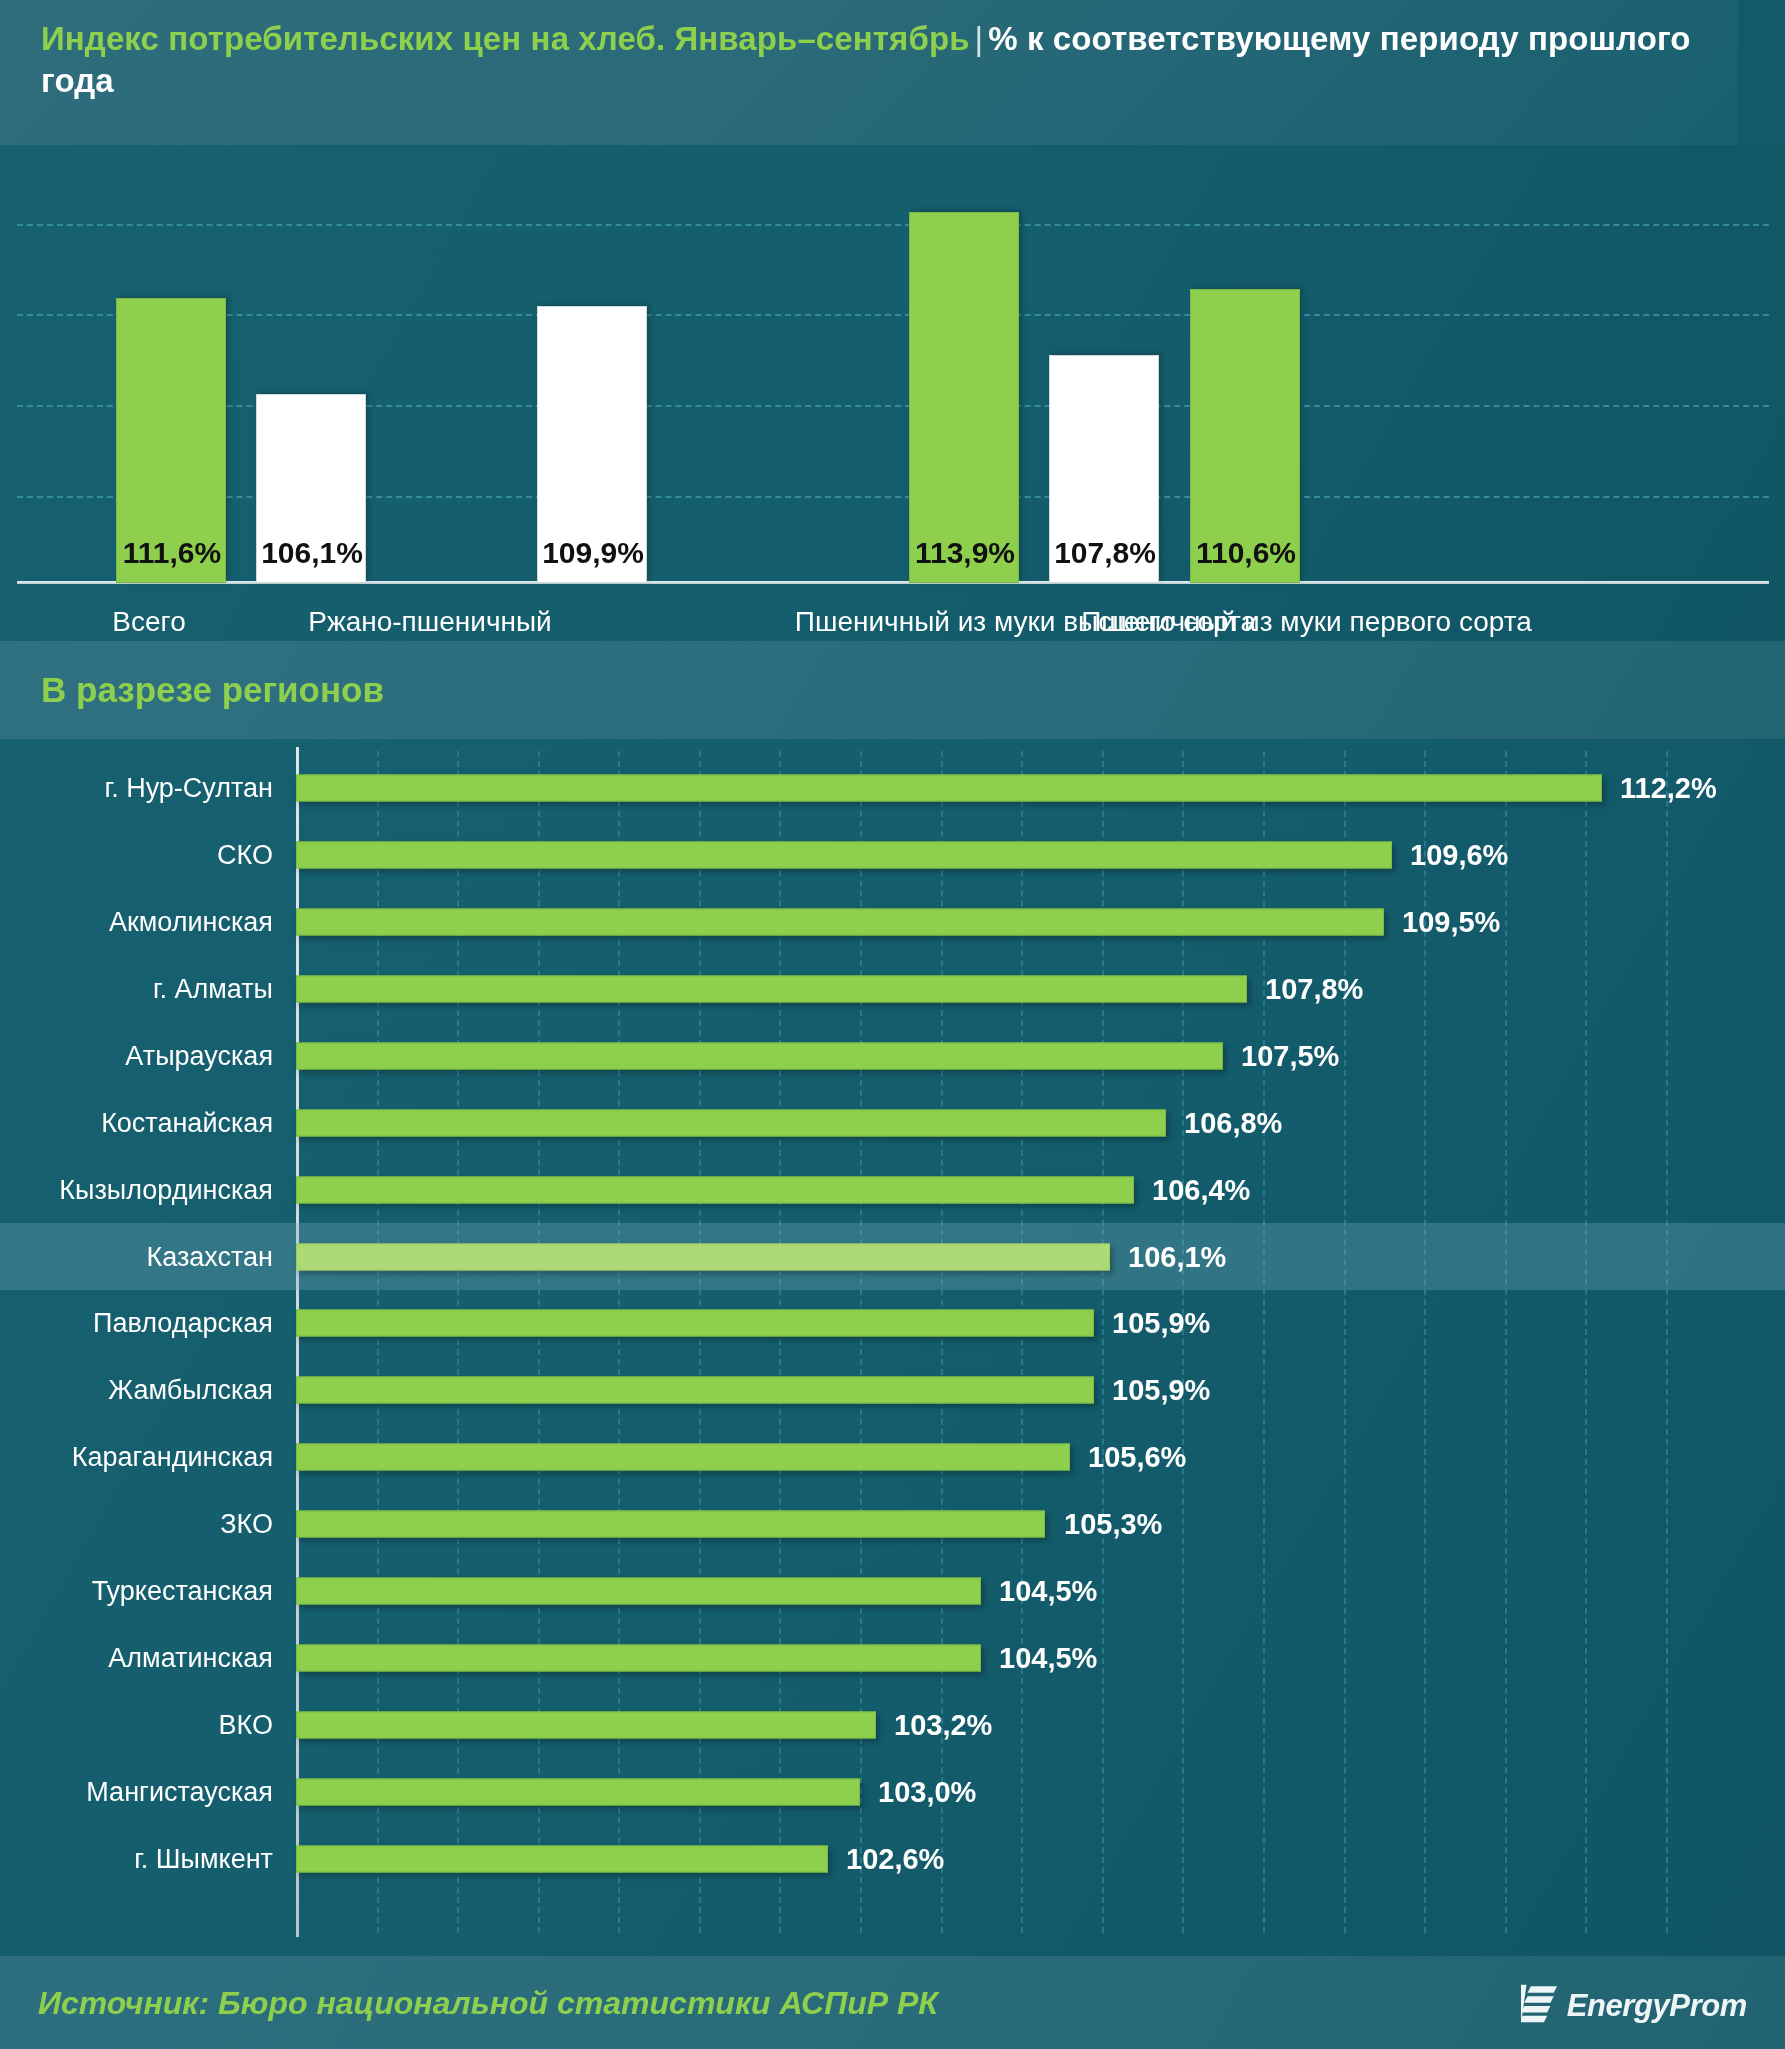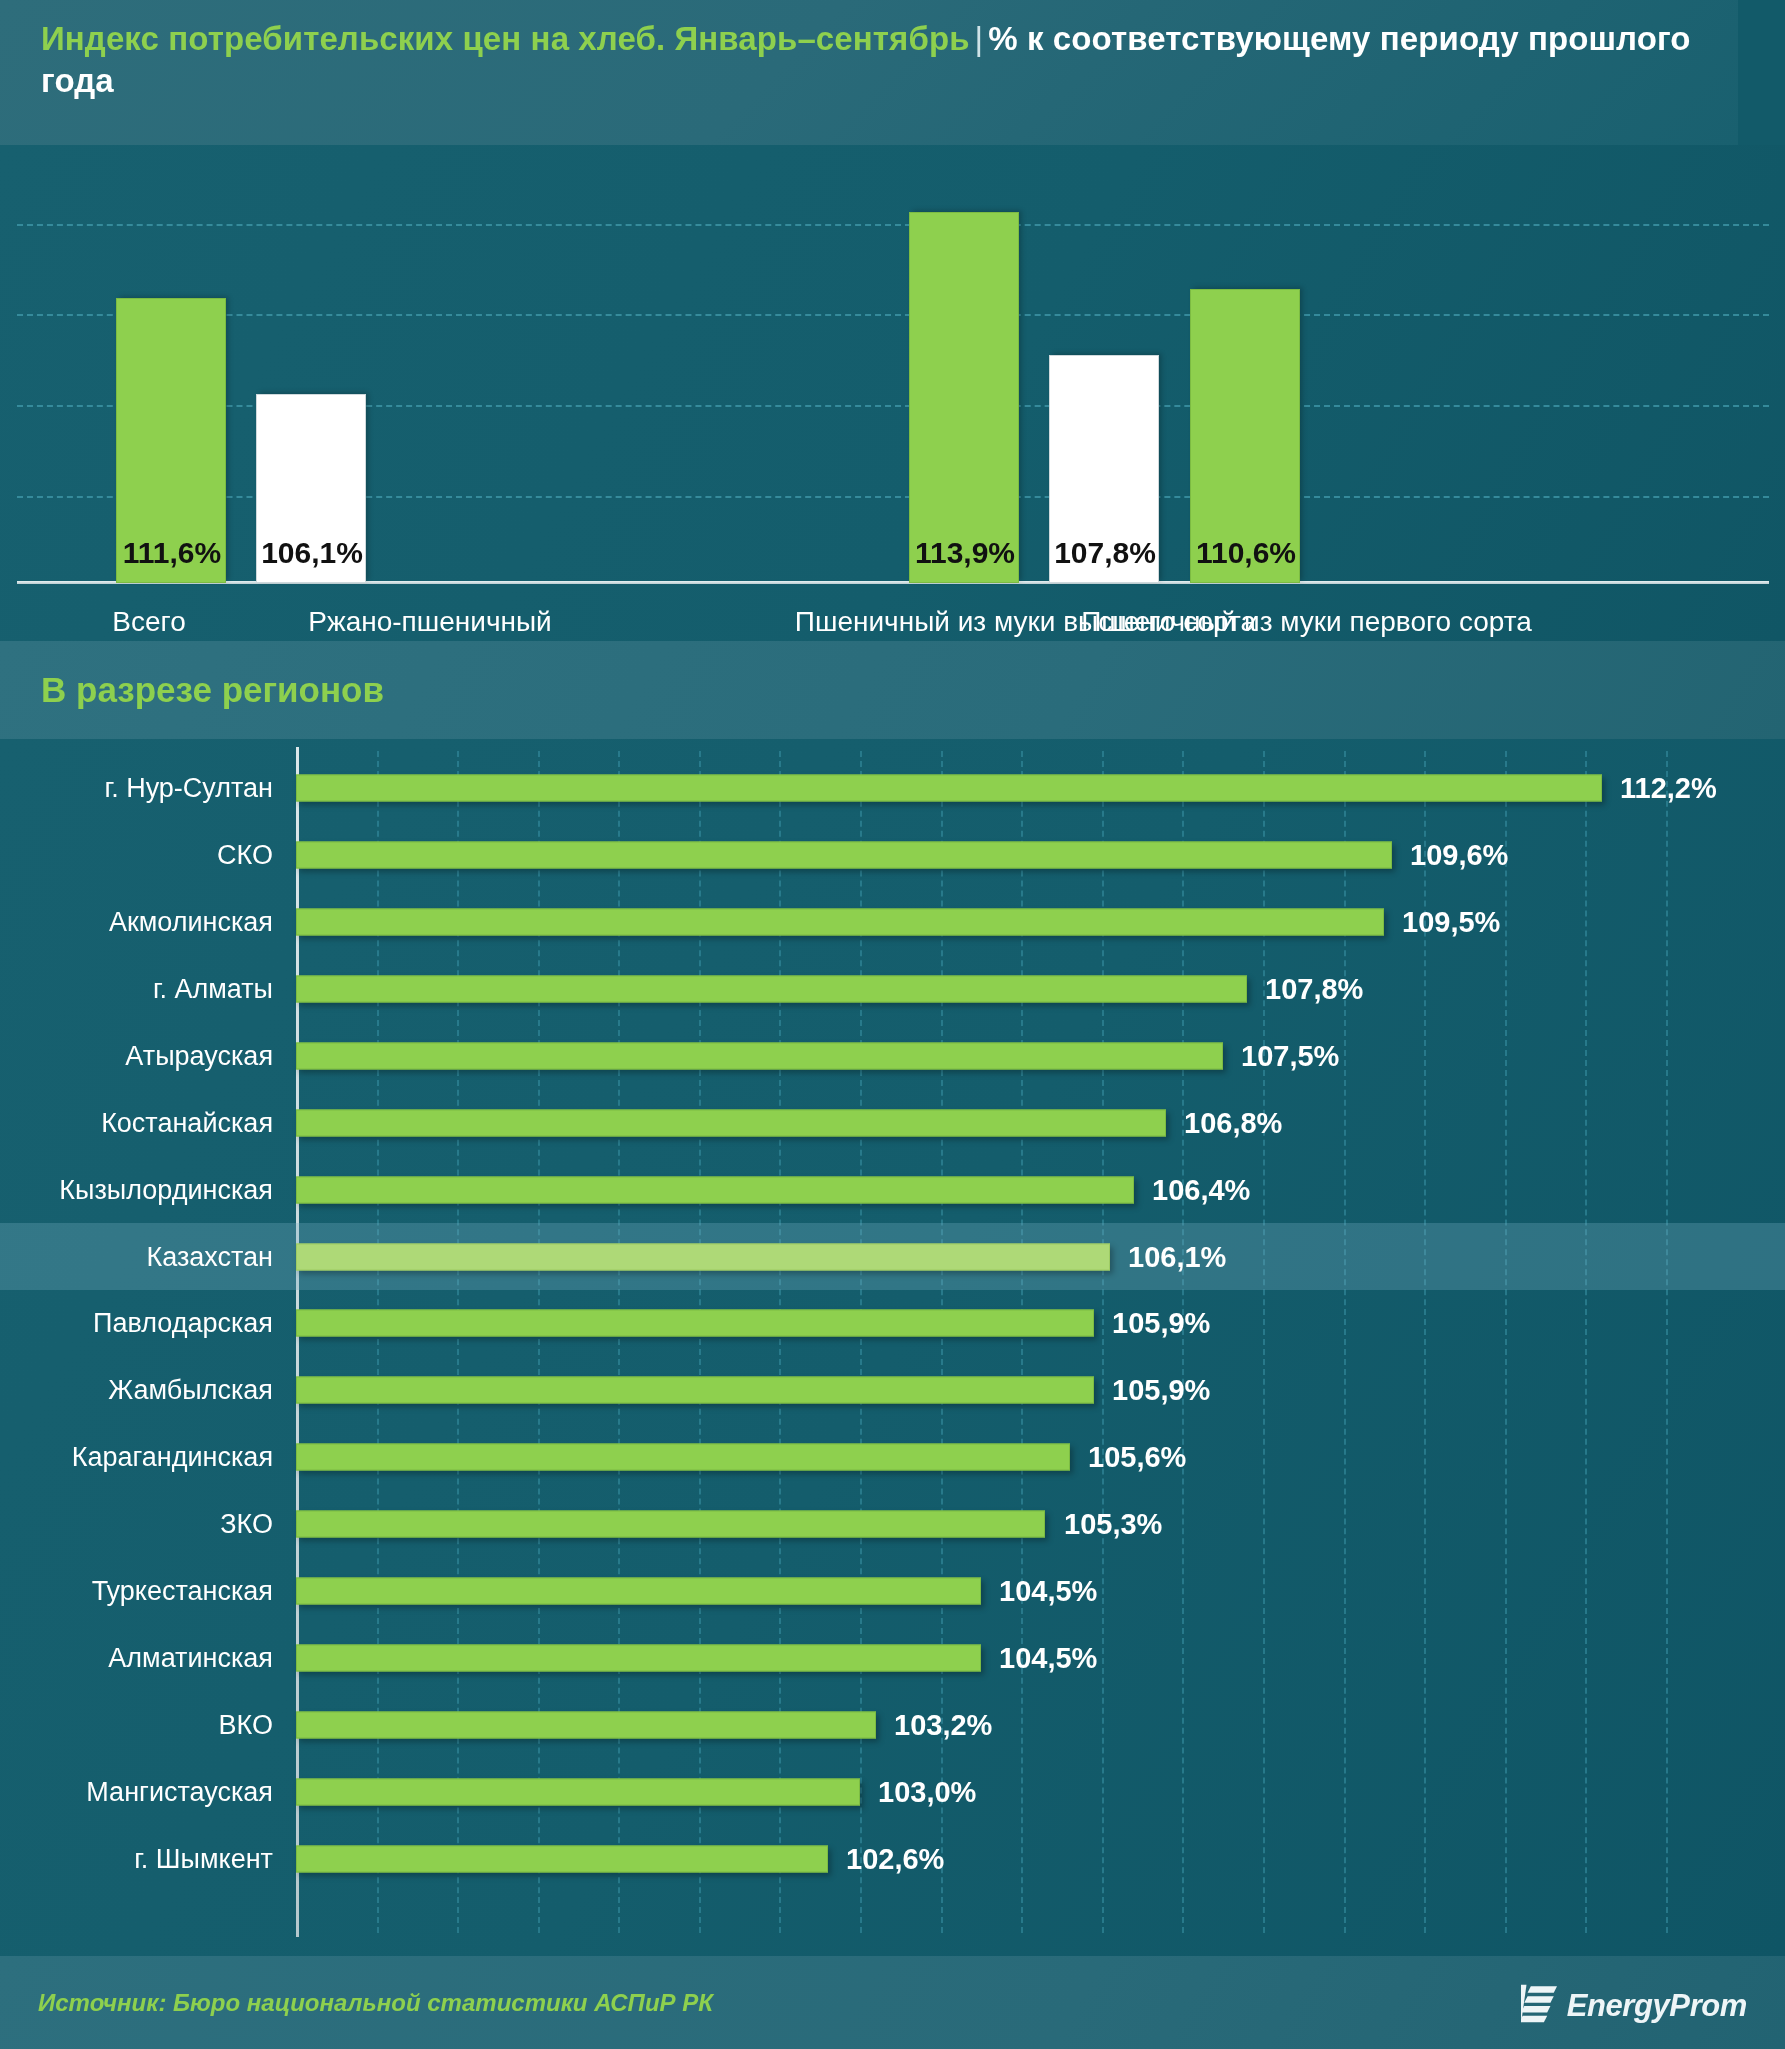--- a/index.html
+++ b/index.html
@@ -111,21 +111,21 @@
   }
 
   
   .footer {
     position: absolute; left: 0; top: 1956px; width: 1785px; height: 94px;
     background: linear-gradient(120deg, #2d6f7e 0%, #296a79 60%, #226372 100%);
     display: flex; align-items: center; justify-content: space-between;
     padding: 0 38px;
   }
   .source {
-    font-size: 24px; font-style: italic; font-weight: bold; color: #8ed04e;
+    font-size: 32px; font-style: italic; font-weight: bold; color: #8ed04e;
   }
   .brand { display: flex; align-items: flex-end; gap: 10px; }
   .brand-mark { width: 36px; height: 41px; }
   .brand-name {
     font-size: 31px; font-style: italic; font-weight: bold;
     color: #eef5f7; letter-spacing: -0.4px;
   }
 </style>
 </head>
 <body>
@@ -149,20 +149,23 @@
     <div class="groups" id="top-groups">
         <div class="group" style="left: 116px;">
           <div class="vbar y2020" style="height: 285px;">
             <span class="vlabel">111,6%</span>
           </div>
           <div class="vbar y2021" style="height: 189px;">
             <span class="vlabel">106,1%</span>
           </div>
         </div>
         <div class="group" style="left: 397px;">
+          <div class="vbar y2021" style="height: 277px;">
+            <span class="vlabel">109,9%</span>
+          </div>
         </div>
         <div class="group" style="left: 909px;">
           <div class="vbar y2020" style="height: 371px;">
             <span class="vlabel">113,9%</span>
           </div>
           <div class="vbar y2021" style="height: 228px;">
             <span class="vlabel">107,8%</span>
           </div>
         </div>
         <div class="group" style="left: 1190px;">

